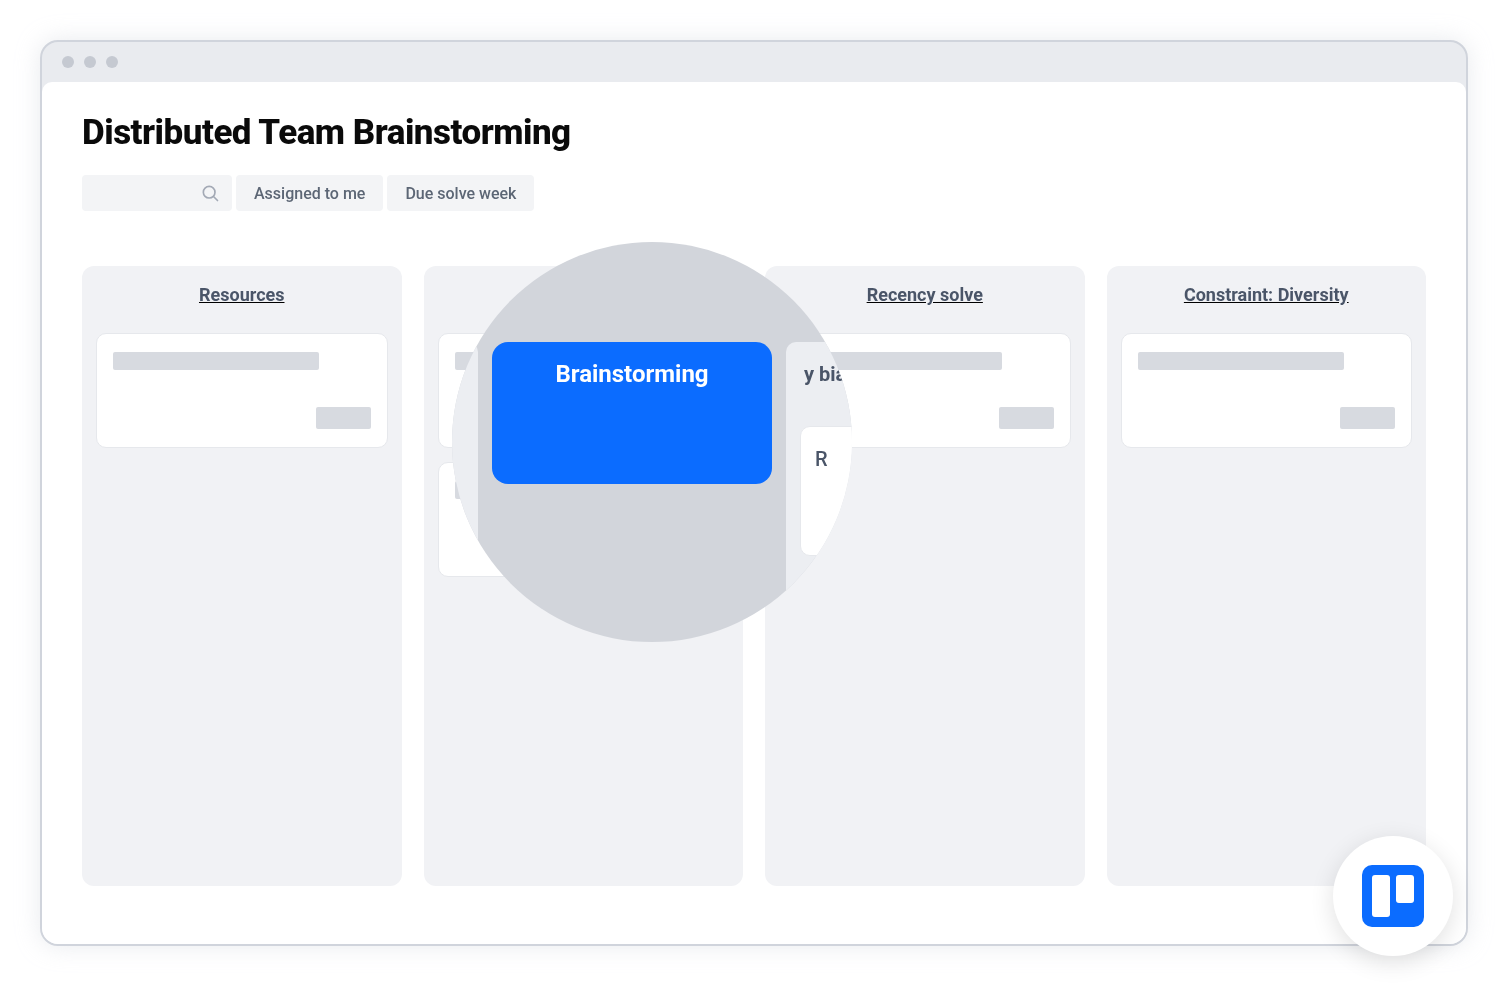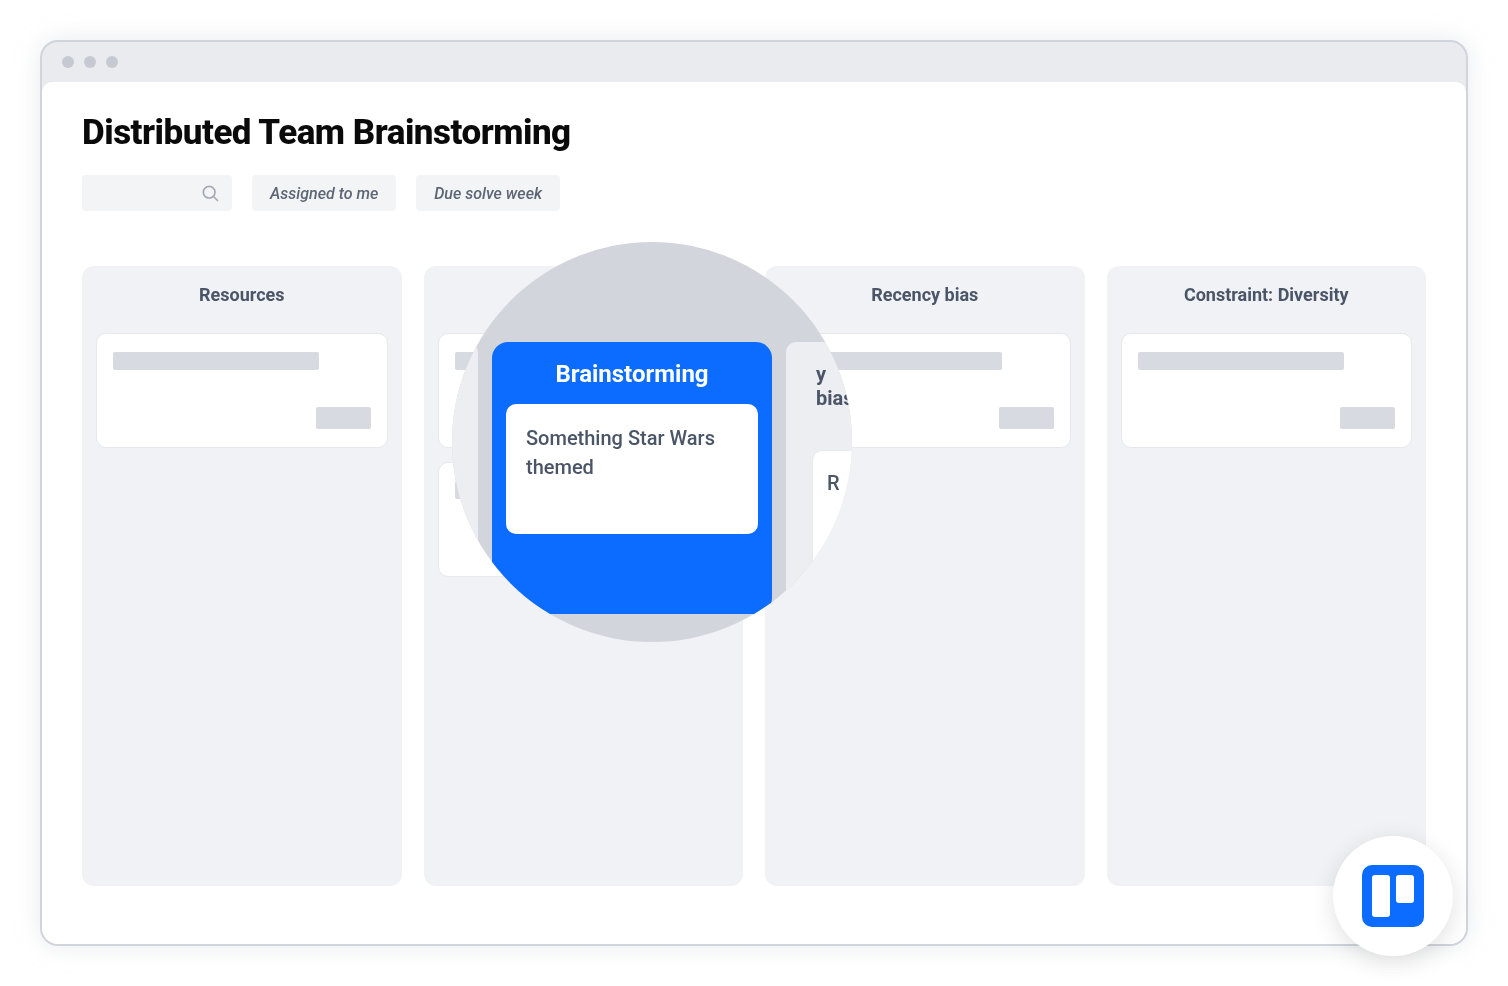--- a/index.html
+++ b/index.html
@@ -42,23 +42,22 @@
   }
   .page-title {
     font-size: 35px;
     font-weight: 800;
     color: #0a0a0a;
     letter-spacing: -0.5px;
     margin-bottom: 22px;
   }
   .filters {
     display: flex;
-    gap: 20px;
+    gap: 4px;
     margin-bottom: 55px;
-    font-style: italic;
   }
   .search-box {
     width: 150px;
     height: 36px;
     background: #f3f4f6;
     border-radius: 4px;
     display: flex;
     align-items: center;
     justify-content: flex-end;
     padding-right: 12px;
@@ -73,20 +72,21 @@
     align-items: center;
     font-size: 16px;
     color: #5c6675;
     font-weight: 500;
     cursor: pointer;
   }
   .board {
     display: flex;
     gap: 22px;
     height: 620px;
+    text-decoration: underline;
   }
   .column {
     flex: 1;
     background: #f1f2f5;
     border-radius: 12px;
     padding: 18px 14px;
     display: flex;
     flex-direction: column;
   }
   .col-title {
@@ -176,21 +176,21 @@
     font-weight: 500;
     line-height: 1.45;
     min-height: 130px;
   }
   .mag-col-right {
     width: 80px;
     background: #eceef2;
     border-radius: 10px;
     height: 360px;
     flex-shrink: 0;
-    padding: 20px 0 0 16px;
+    padding: 20px 0 0 4px;
     position: relative;
   }
   .mag-right-label {
     color: #4a5568;
     font-weight: 700;
     font-size: 20px;
     padding-left: 14px;
     margin-bottom: 40px;
   }
   .mag-right-card {
@@ -279,21 +279,21 @@
           <div class="ph-line"></div>
           <div class="ph-pill"></div>
         </div>
         <div class="card">
           <div class="ph-line"></div>
           <div class="ph-pill"></div>
         </div>
       </div>
 
       <div class="column">
-        <div class="col-title">Recency bias</div>
+        <div class="col-title">Recency solve</div>
         <div class="card">
           <div class="ph-line"></div>
           <div class="ph-pill"></div>
         </div>
       </div>
 
       <div class="column">
         <div class="col-title">Constraint: Diversity</div>
         <div class="card">
           <div class="ph-line"></div>
@@ -302,21 +302,20 @@
       </div>
 
 
     </div>
 
     <div class="magnifier">
       <div class="mag-inner">
         <div class="mag-col-side"></div>
         <div class="mag-col-main">
           <div class="mag-title">Brainstorming</div>
-          <div class="mag-card">Something Star Wars themed</div>
         </div>
         <div class="mag-col-right">
           <div class="mag-right-label">y bias</div>
           <div class="mag-right-card">R</div>
         </div>
       </div>
     </div>
 
   </div>
 </div>

